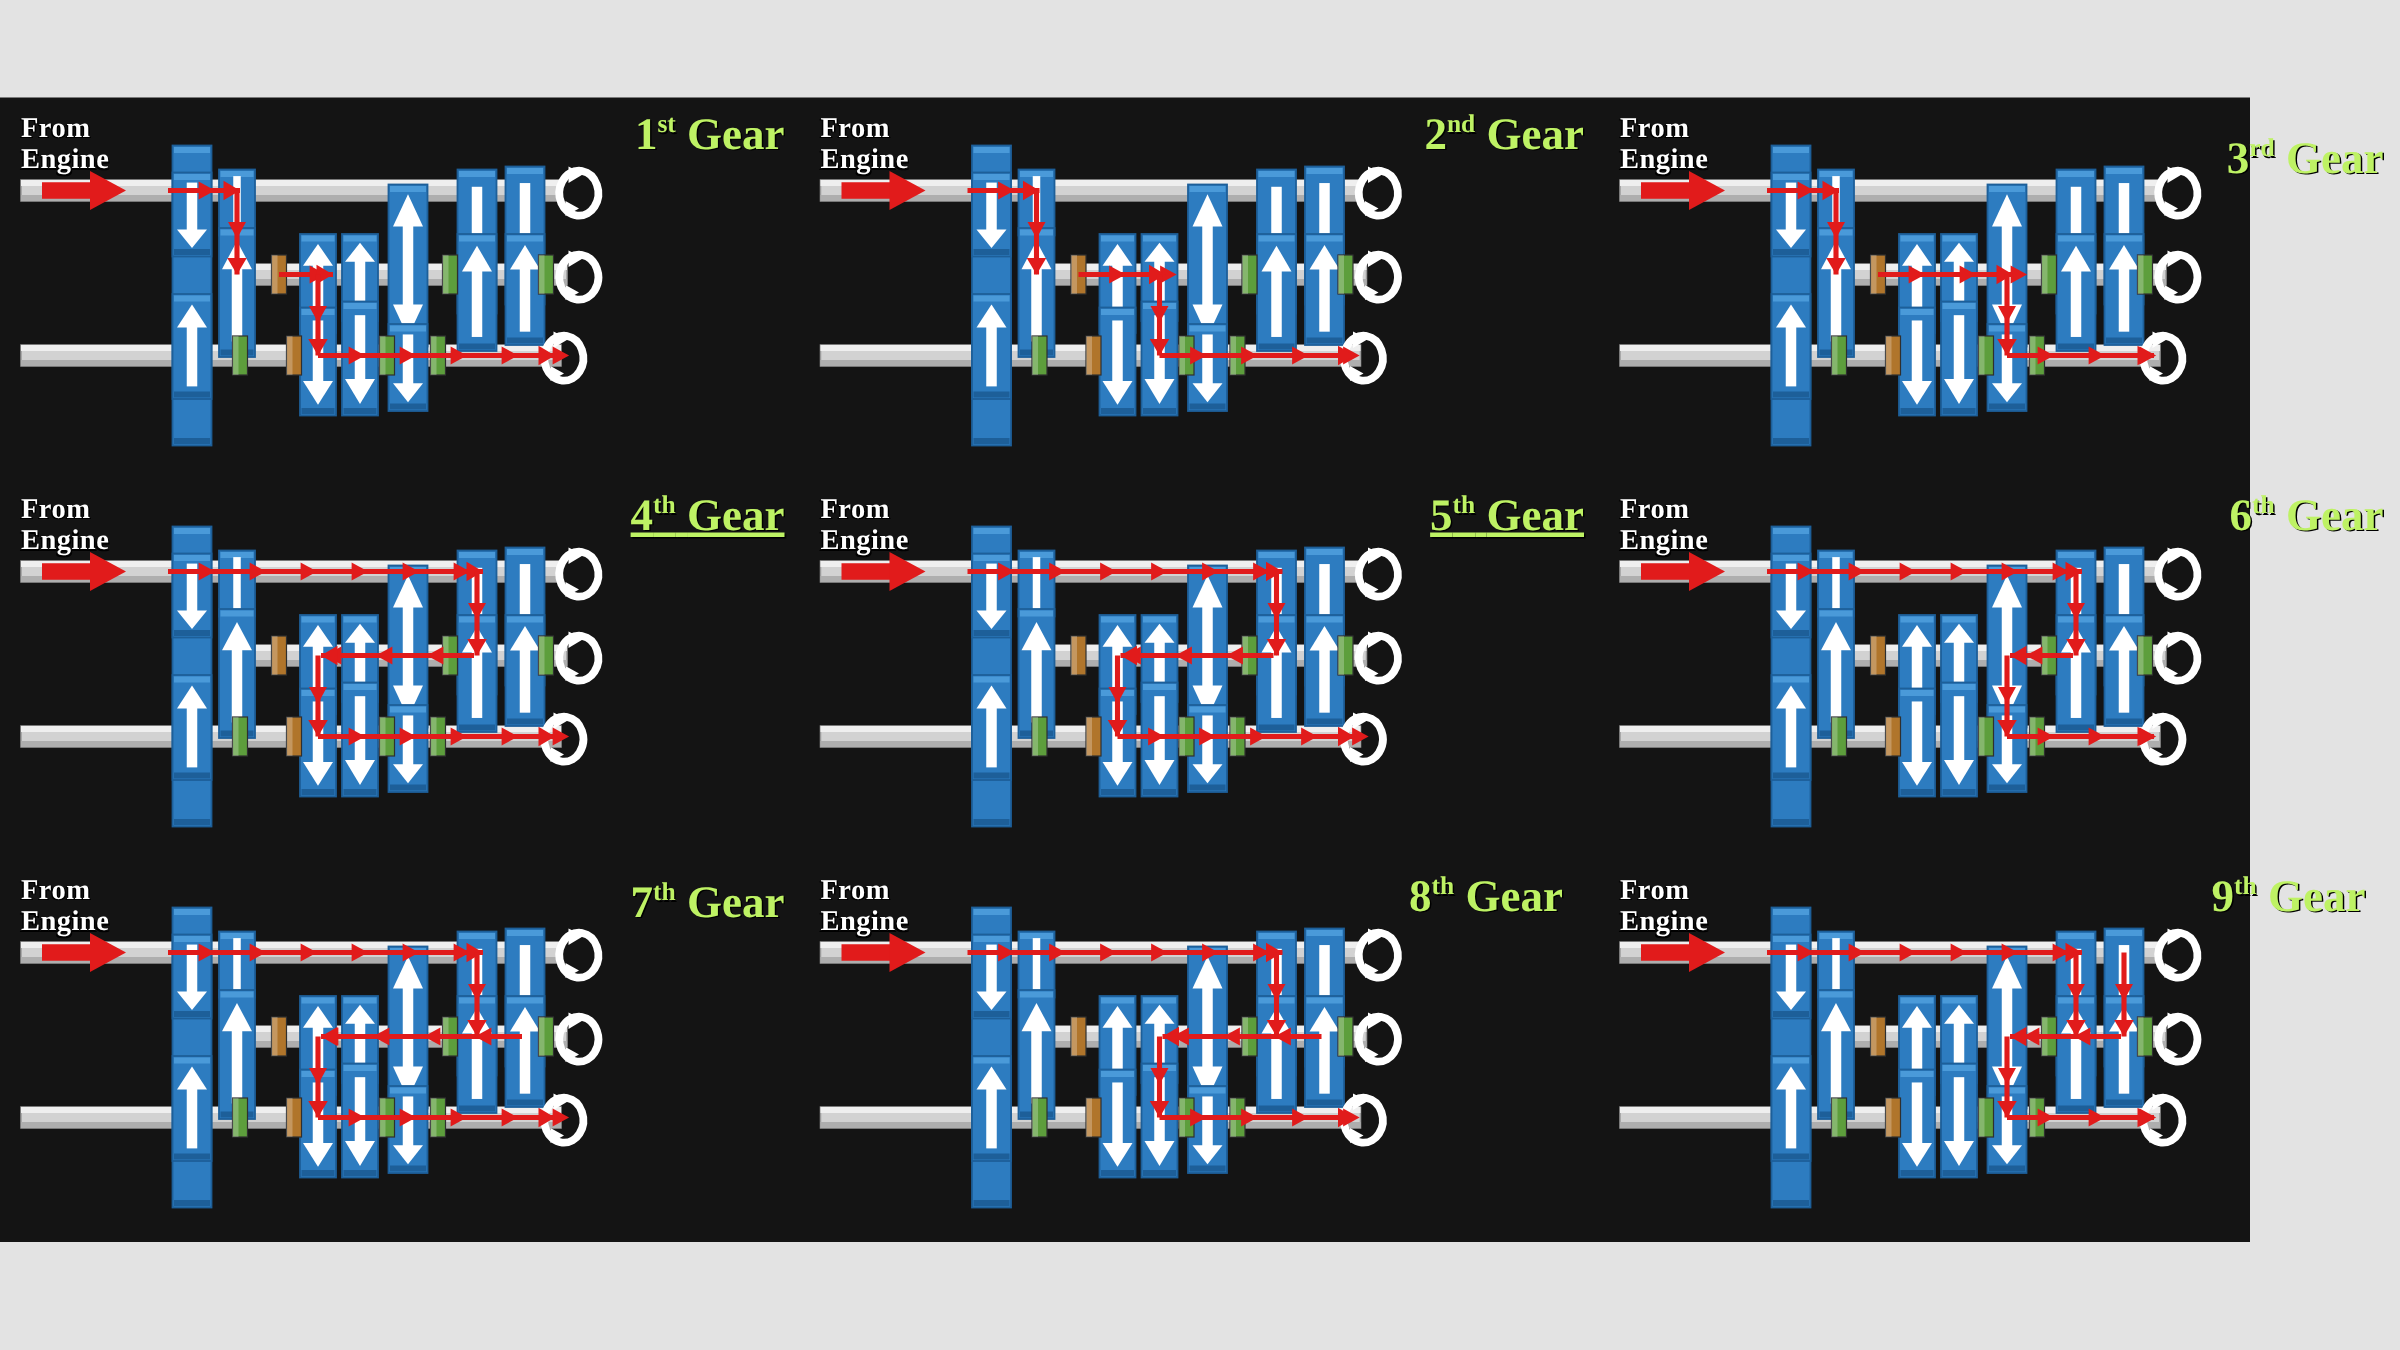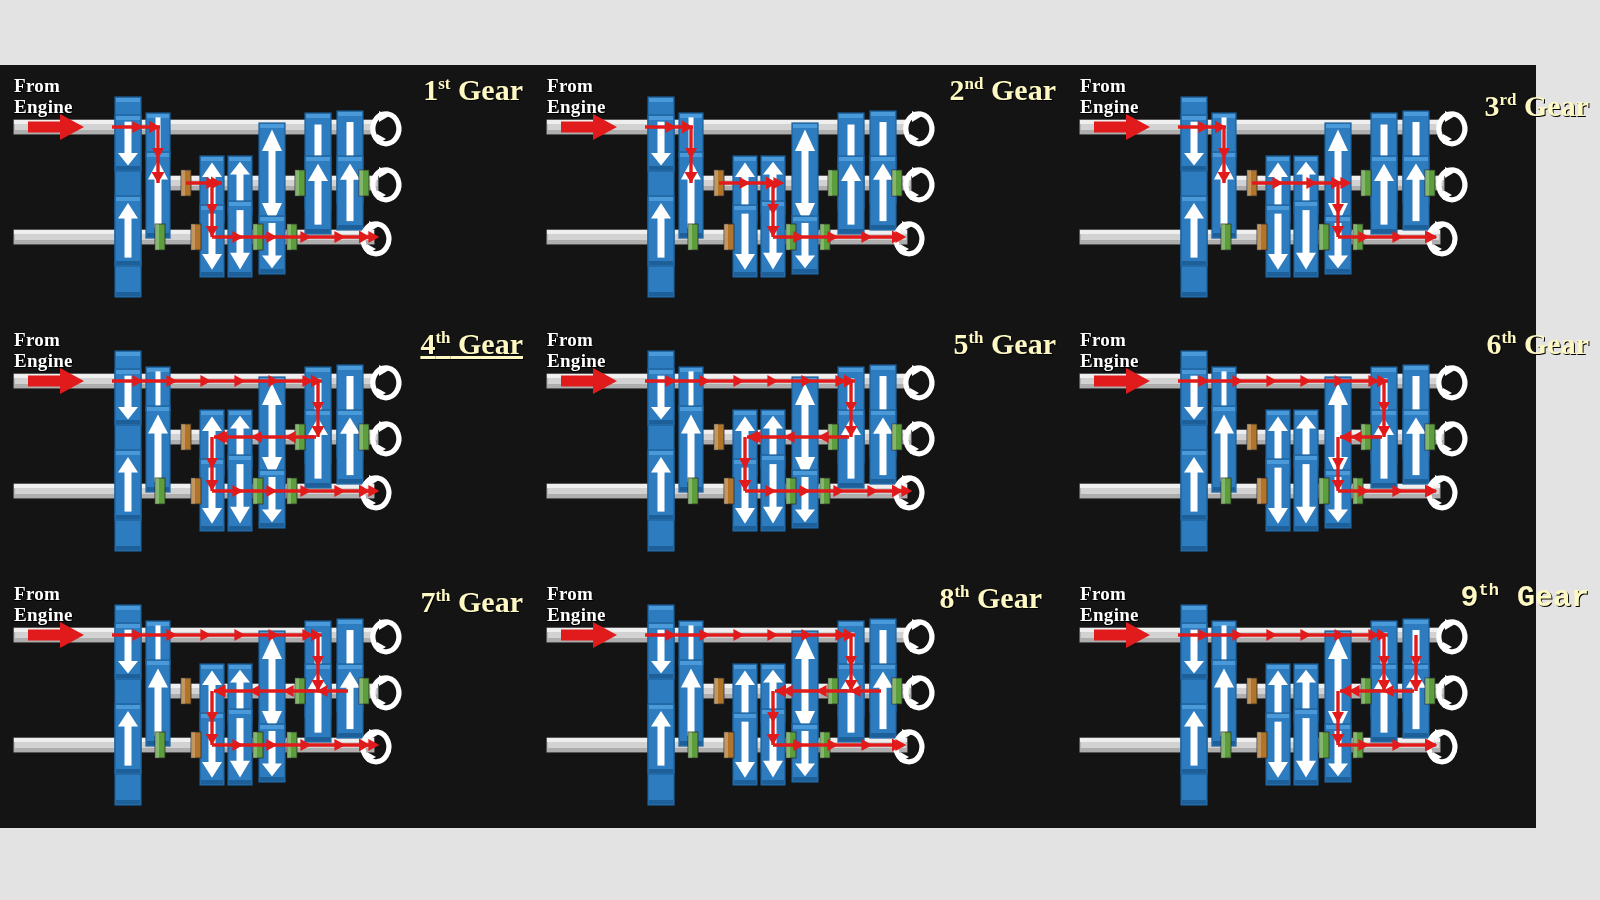--- a/index.html
+++ b/index.html
@@ -1,22 +1,22 @@
 <!DOCTYPE html>
 <html><head>
 <meta charset="utf-8">
 <style>
   html,body{margin:0;padding:0;background:#e3e3e3;}
   body{width:1600px;height:900px;font-family:"Liberation Serif",serif;overflow:hidden;}
   #stage{position:relative;width:1600px;height:900px;background:#e3e3e3;}
-  #canvas{position:absolute;left:0;top:65px;width:1500px;height:763px;background:#141414;padding-left:36px;}
+  #canvas{position:absolute;left:0;top:65px;width:1500px;height:763px;background:#141414;}
   .panel{position:absolute;width:533px;height:254px;}
   .lbl-from{position:absolute;color:#ffffff;font-weight:bold;font-size:19px;line-height:21px;
             letter-spacing:.3px;text-shadow:1px 1px 0 #000,-1px 1px 0 #000;}
-  .lbl-gear{position:absolute;color:#fef9c3;font-weight:bold;font-size:30px;white-space:nowrap;
+  .lbl-gear{position:absolute;color:#bef264;font-weight:bold;font-size:30px;white-space:nowrap;
             text-shadow:1px 1px 0 #000;}
   .lbl-gear sup{font-size:17px;vertical-align:super;}
   svg{position:absolute;left:0;top:0;overflow:visible;}
 </style>
 </head>
 <body>
 
 <div id="stage">
   <div id="canvas">
       <div class="panel" style="left: 0px; top: 0px;">
@@ -940,21 +940,21 @@
             <polygon points="368.4,166 368.4,178 379.4,172" fill="#e11b1b"></polygon>
             <polygon points="359,165.5 359,178.5 370,172" fill="#e11b1b"></polygon>
           </g>
         </svg>
       </div>
       <div class="panel" style="left: 533px; top: 254px;">
         <div class="lbl-from" style="left: 14px; top: 10px;">
           <div>From</div>
           <div>Engine</div>
         </div>
-        <div class="lbl-gear" style="right: 10px; top: 8px;"><span>5<sup>th</sup></span> <span>Gear</span></div>
+        <div class="lbl-gear" style="right: 10px; top: 8px; text-decoration: underline;"><span>5<sup>th</sup></span> <span>Gear</span></div>
         <svg width="533" height="254" viewBox="0 0 533 254">
           <g>
     <rect x="14" y="55" width="360" height="14" fill="#d2d2d2" stroke="#9a9a9a" stroke-width="1"></rect>
     <rect x="14" y="55" width="360" height="4" fill="#efefef"></rect>
     <rect x="14" y="65" width="360" height="4" fill="#aeaeae"></rect>
   </g>
           <g>
     <rect x="150" y="111" width="228" height="14" fill="#d2d2d2" stroke="#9a9a9a" stroke-width="1"></rect>
     <rect x="150" y="111" width="228" height="4" fill="#efefef"></rect>
     <rect x="150" y="121" width="228" height="4" fill="#aeaeae"></rect>
@@ -1880,21 +1880,21 @@
             <polygon points="362.4,166 362.4,178 373.4,172" fill="#e11b1b"></polygon>
             <polygon points="359,165.5 359,178.5 370,172" fill="#e11b1b"></polygon>
           </g>
         </svg>
       </div>
       <div class="panel" style="left: 1066px; top: 508px;">
         <div class="lbl-from" style="left: 14px; top: 10px;">
           <div>From</div>
           <div>Engine</div>
         </div>
-        <div class="lbl-gear" style="right: 10px; top: 8px; font-family: Liberation Mono, monospace;"><span>9<sup>th</sup></span> <span>Gear</span></div>
+        <div class="lbl-gear" style="right: 22px; top: 8px;"><span>9<sup>th</sup></span> <span>Gear</span></div>
         <svg width="533" height="254" viewBox="0 0 533 254">
           <g>
     <rect x="14" y="55" width="360" height="14" fill="#d2d2d2" stroke="#9a9a9a" stroke-width="1"></rect>
     <rect x="14" y="55" width="360" height="4" fill="#efefef"></rect>
     <rect x="14" y="65" width="360" height="4" fill="#aeaeae"></rect>
   </g>
           <g>
     <rect x="150" y="111" width="228" height="14" fill="#d2d2d2" stroke="#9a9a9a" stroke-width="1"></rect>
     <rect x="150" y="111" width="228" height="4" fill="#efefef"></rect>
     <rect x="150" y="121" width="228" height="4" fill="#aeaeae"></rect>

